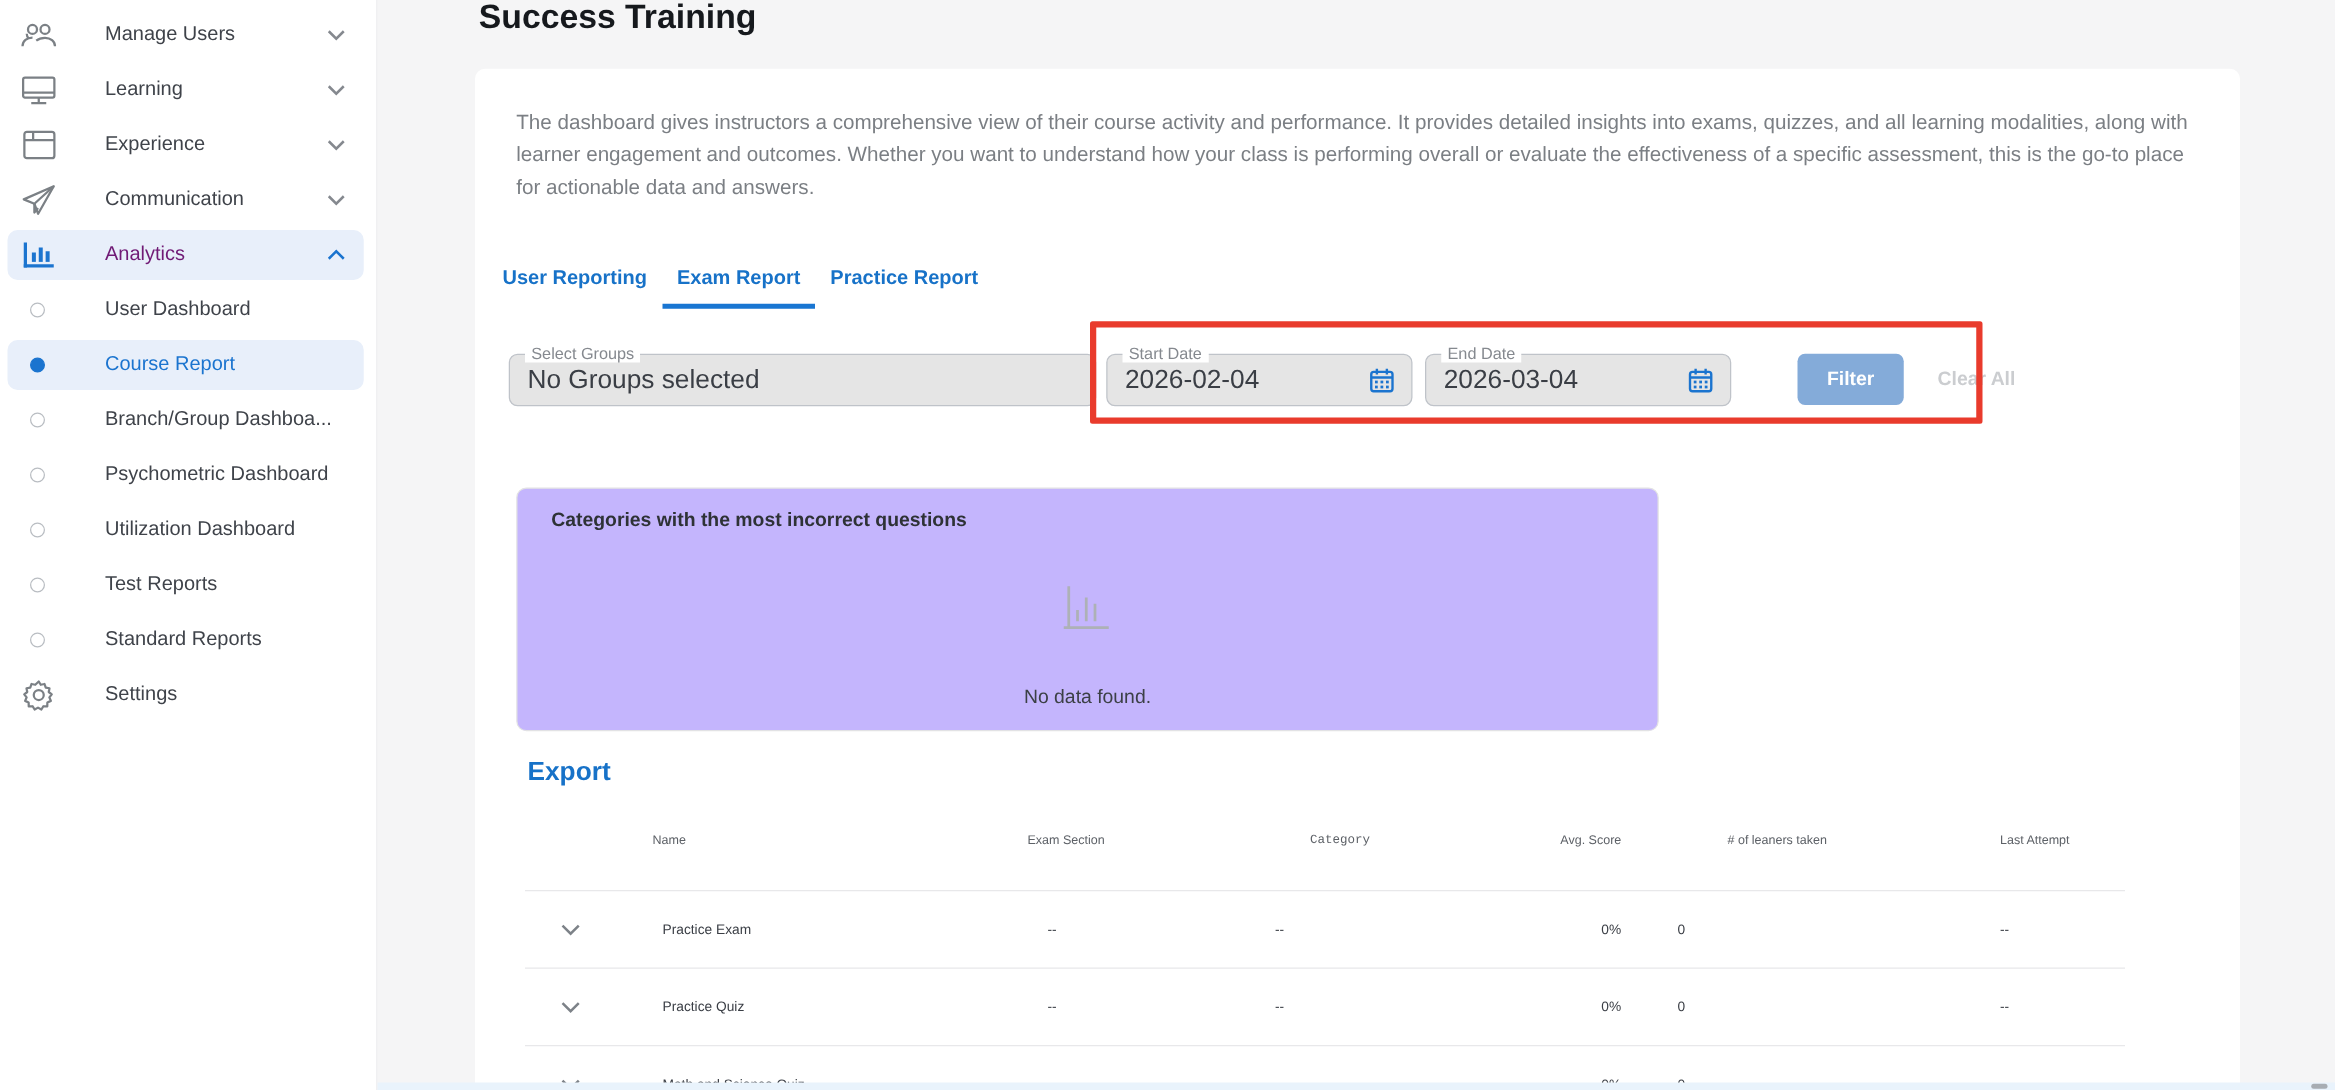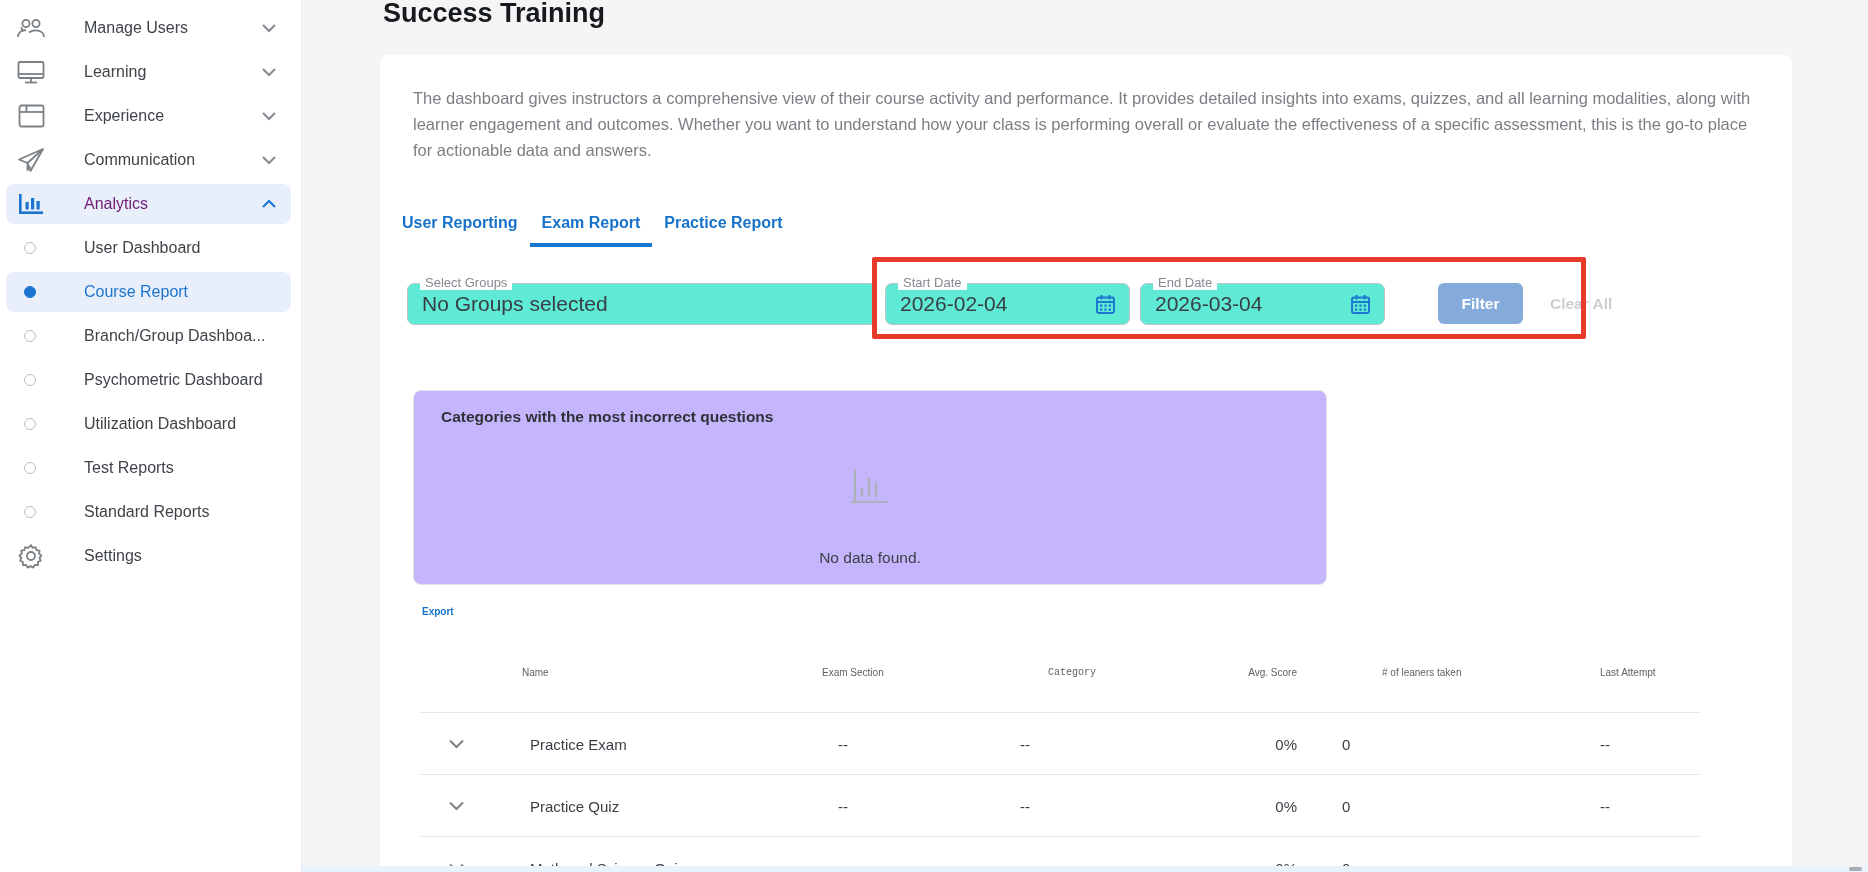--- a/index.html
+++ b/index.html
@@ -25,48 +25,48 @@
   .page-title { position:absolute; left:383px; top:-2px; font-size:27px; font-weight:700; color:#16191d; z-index:5; }
   .card { position:absolute; left:380px; top:55px; width:1412px; height:817px; background:#ffffff; border-radius:8px 8px 0 0; z-index:5; }
 
   .desc { position:absolute; left:33px; top:30px; width:1352px; font-size:16.5px; line-height:26px; color:#7b7f84; }
 
   .tabs { position:absolute; left:10px; top:150px; display:flex; }
   .tab { padding:0 12px; height:42px; line-height:36px; font-size:16px; font-weight:700; color:#1772c8; cursor:pointer; border-bottom:4px solid transparent; }
   .tab.active { border-bottom-color:#1976d2; }
 
   .filter-row { position:absolute; left:0; top:228px; width:100%; height:42px; }
-  .field { position:absolute; height:42px; border:1px solid #bfc3c9; border-radius:7px; background:#5eead4; }
+  .field { position:absolute; height:42px; border:1px solid #bfc3c9; border-radius:7px; background:#e5e5e5; }
   .flabel { position:absolute; top:-9px; left:12px; background:#fff; padding:0 5px; font-size:13px; color:#85898f; white-space:nowrap; }
   .fvalue { display:block; line-height:40px; padding:0 14px; font-size:21px; color:#3a3e45; white-space:nowrap; overflow:hidden; }
   .field-groups { left:27px; width:470px; }
   .field-start { left:505px; width:245px; }
   .field-end { left:760px; width:245px; }
   .cal { position:absolute; right:13px; top:10px; }
   .btn-filter { position:absolute; left:1058px; top:0; width:85px; height:41px; background:#84abd9; border:none; border-radius:6px; color:#ffffff; font-size:15.5px; font-weight:700; font-family:"Liberation Sans",sans-serif; cursor:pointer; }
   .clear-all { position:absolute; left:1170px; top:0; height:41px; line-height:41px; font-size:15.5px; font-weight:700; color:#cbcdd0; cursor:pointer; }
 
   .cat-card { position:absolute; left:33px; top:335px; width:914px; height:195px; border:1px solid #e2e2e4; border-radius:8px; background:#c4b5fd; }
   .cat-title { position:absolute; left:27px; top:17px; font-size:15.5px; font-weight:700; color:#2e3236; }
   .cat-icon { position:absolute; left:0; right:0; top:72px; display:flex; justify-content:center; }
   .cat-empty { position:absolute; left:0; right:0; top:158px; text-align:center; font-size:15.5px; color:#3c4046; }
 
-  .export { position:absolute; left:42px; top:551px; font-size:10px; font-weight:700; color:#1772c8; cursor:pointer; text-decoration:none; }
+  .export { position:absolute; left:42px; top:551px; font-size:21px; font-weight:700; color:#1772c8; cursor:pointer; text-decoration:none; }
 
   .thead { position:absolute; left:0; top:612px; width:100%; height:20px; font-size:10px; color:#5d6167; }
   .thead span { position:absolute; white-space:nowrap; }
   .th-name { left:142px; }
   .th-exam { left:442px; }
   .th-cat  { left:668px;font-family:Liberation Mono, monospace; }
   .th-avg  { left:797px; width:120px; text-align:right; }
   .th-learn{ left:1002px; }
   .th-last { left:1220px; }
 
   .tbody { position:absolute; left:40px; top:657px; width:1280px; }
-  .trow { position:relative; height:62px; border-top:1px solid #e8e8ea; font-size:15px; color:#3a3e45; }
+  .trow { position:relative; height:62px; border-top:1px solid #e8e8ea; font-size:11px; color:#3a3e45; }
   .trow > span, .trow > .cell { position:absolute; top:50%; transform:translateY(-50%); white-space:nowrap; }
   .c-chev { left:28px; display:flex; }
   .c-name { left:110px; }
   .c-exam { left:418px; }
   .c-cat  { left:600px; }
   .c-avg  { left:757px; width:120px; text-align:right; }
   .c-learn{ left:922px; }
   .c-last { left:1180px; }
 
   

